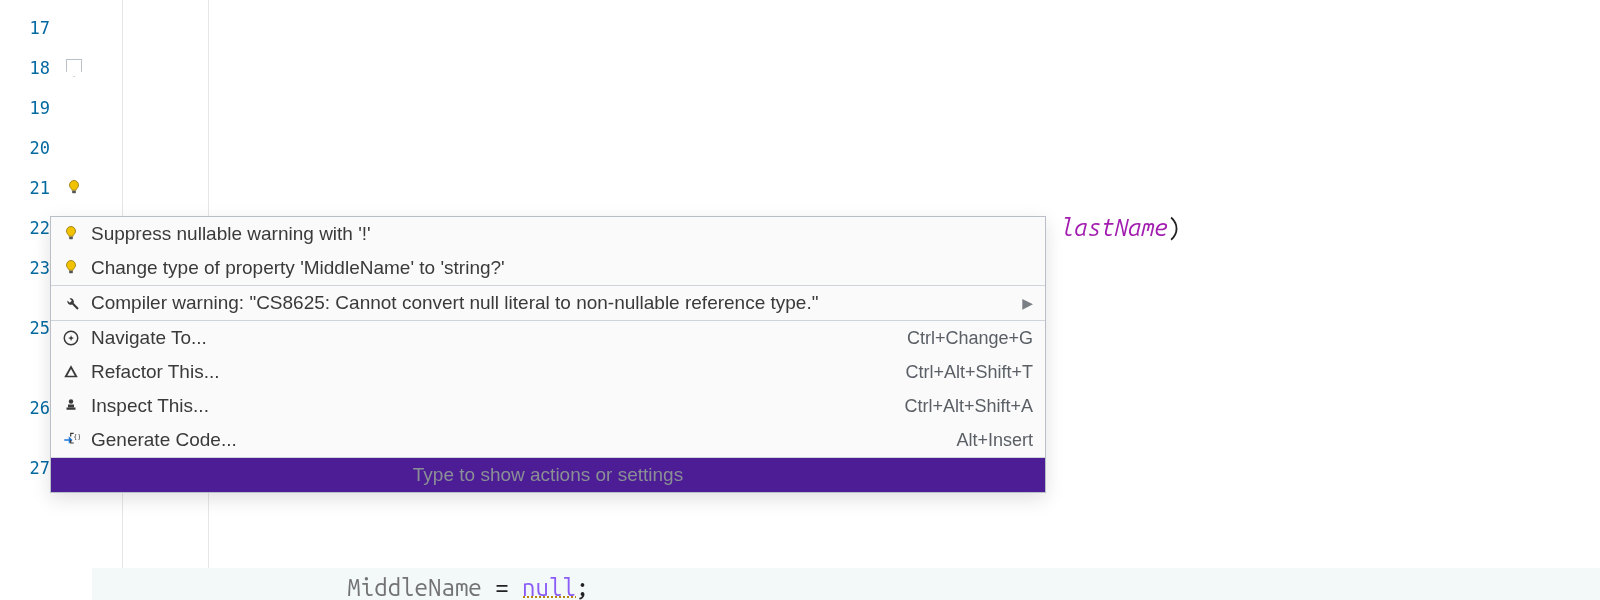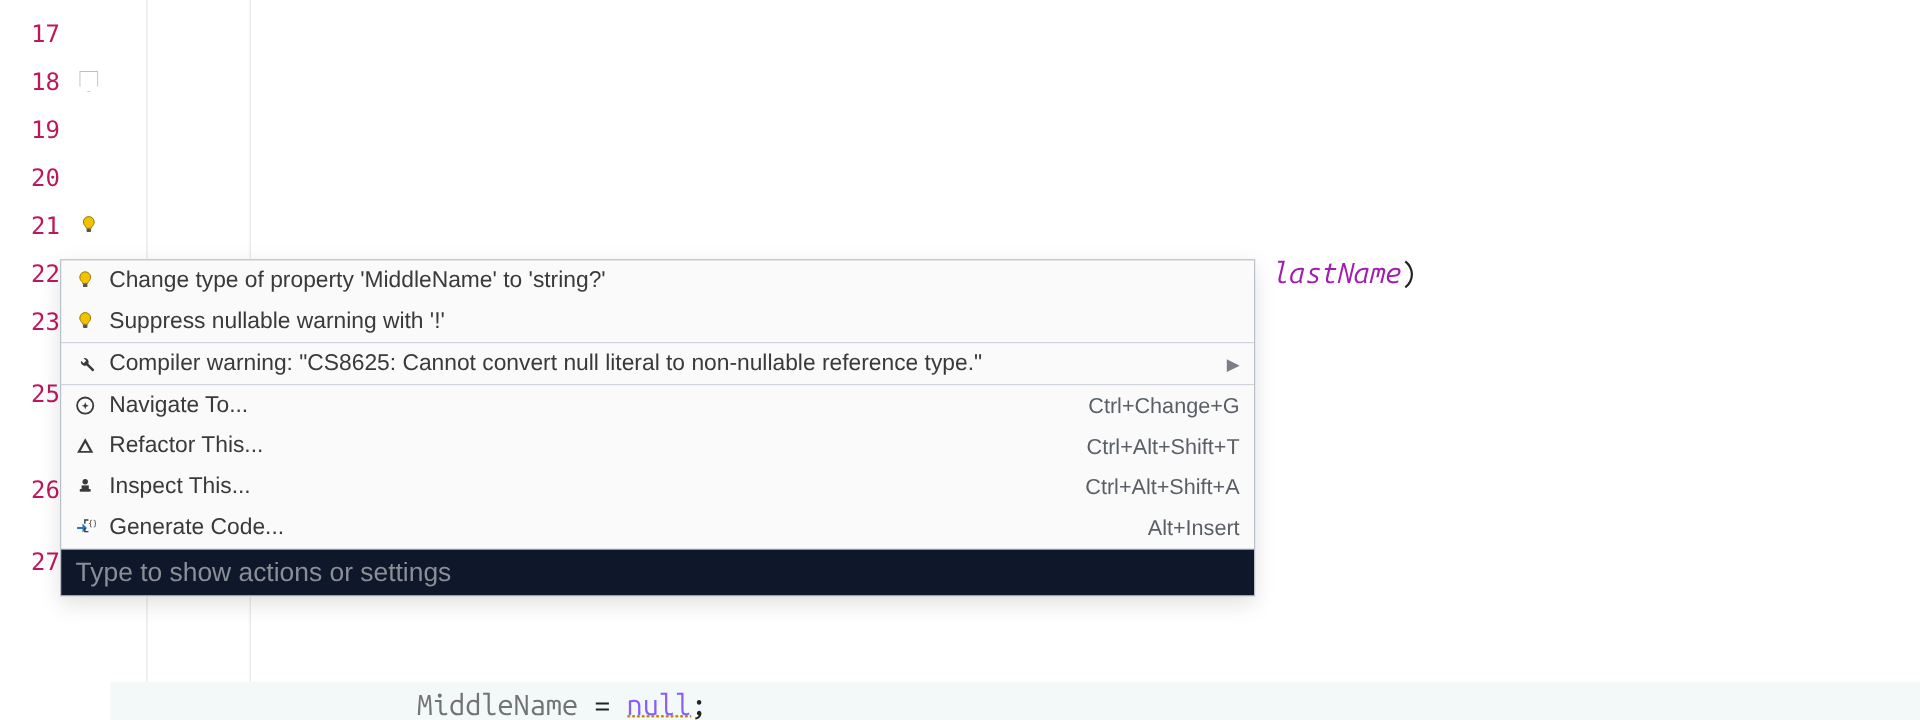--- a/index.html
+++ b/index.html
@@ -12,22 +12,22 @@
   }
   .editor {
     position: relative;
     width: 1600px; height: 600px;
     display: flex;
   }
   .gutter {
     width: 56px;
     padding-top: 8px;
     font-family: "Consolas", "Menlo", monospace;
-    font-size: 20px;
-    color: #be185d;
+    font-size: 17px;
+    color: #0369a1;
     text-align: right;
     line-height: 40px;
     user-select: none;
   }
   .gutter div { padding-right: 6px; height: 40px; position: relative; }
   .gutter .ln24, .gutter .ln25, .gutter .ln26 { height: 80px; line-height: 80px; }
   .bulb-gutter {
     width: 36px;
     padding-top: 8px;
     position: relative;
@@ -127,22 +127,23 @@
     font-size: 18px;
   }
   .popup .item .submenu-arrow {
     color: #7a7f86;
     font-size: 14px;
     margin-left: 4px;
   }
   .popup .hint {
     padding: 6px 12px;
     color: #8a8f96;
-    font-size: 22px;
-    background: #0f172a;
+    font-size: 19px;
+    background: #4c1d95;
+    text-align: center;
   }
   .icon {
     width: 20px; height: 20px;
     display: inline-flex;
     align-items: center; justify-content: center;
     flex: 0 0 20px;
   }
   svg { display: block; }
 </style>
 </head>
@@ -197,30 +198,30 @@
 
     <div class="popup" style="left:-42px;">
       <div class="section">
         <div class="item">
           <span class="icon">
             <svg viewBox="0 0 24 24" width="18" height="18">
               <path fill="#f2c200" stroke="#8a6d00" stroke-width="1" d="M12 2c-3.3 0-6 2.7-6 6 0 2.1 1.1 3.7 2.3 4.9.6.6 1 1.4 1 2.1h5.4c0-.7.4-1.5 1-2.1C16.9 11.7 18 10.1 18 8c0-3.3-2.7-6-6-6z"></path>
               <rect x="9.5" y="15.5" width="5" height="3.5" rx="1" fill="#555"></rect>
             </svg>
           </span>
-          <span class="label">Change type of property 'MiddleName' to 'string?'</span>
+          <span class="label">Suppress nullable warning with '!'</span>
         </div>
         <div class="item">
           <span class="icon">
             <svg viewBox="0 0 24 24" width="18" height="18">
               <path fill="#f2c200" stroke="#8a6d00" stroke-width="1" d="M12 2c-3.3 0-6 2.7-6 6 0 2.1 1.1 3.7 2.3 4.9.6.6 1 1.4 1 2.1h5.4c0-.7.4-1.5 1-2.1C16.9 11.7 18 10.1 18 8c0-3.3-2.7-6-6-6z"></path>
               <rect x="9.5" y="15.5" width="5" height="3.5" rx="1" fill="#555"></rect>
             </svg>
           </span>
-          <span class="label">Suppress nullable warning with '!'</span>
+          <span class="label">Change type of property 'MiddleName' to 'string?'</span>
         </div>
       </div>
 
       <div class="section">
         <div class="item">
           <span class="icon">
             <svg viewBox="0 0 24 24" width="18" height="18">
               <path fill="#3a3a3a" d="M21.7 18.3l-6.2-6.2c.5-1.2.5-2.6-.2-3.9-1-1.9-3.2-2.8-5.2-2.3l3 3-2.8 2.8-3-3c-.5 2 .4 4.2 2.3 5.2 1.3.7 2.7.7 3.9.2l6.2 6.2c.4.4 1 .4 1.4 0l.6-.6c.4-.4.4-1 0-1.4z"></path>
             </svg>
           </span>

